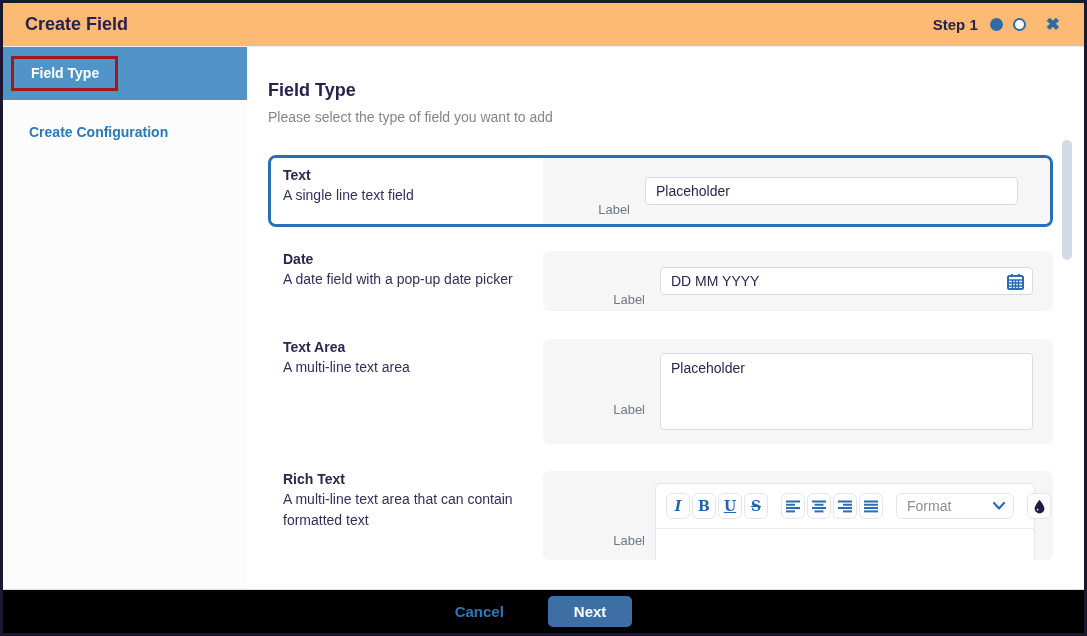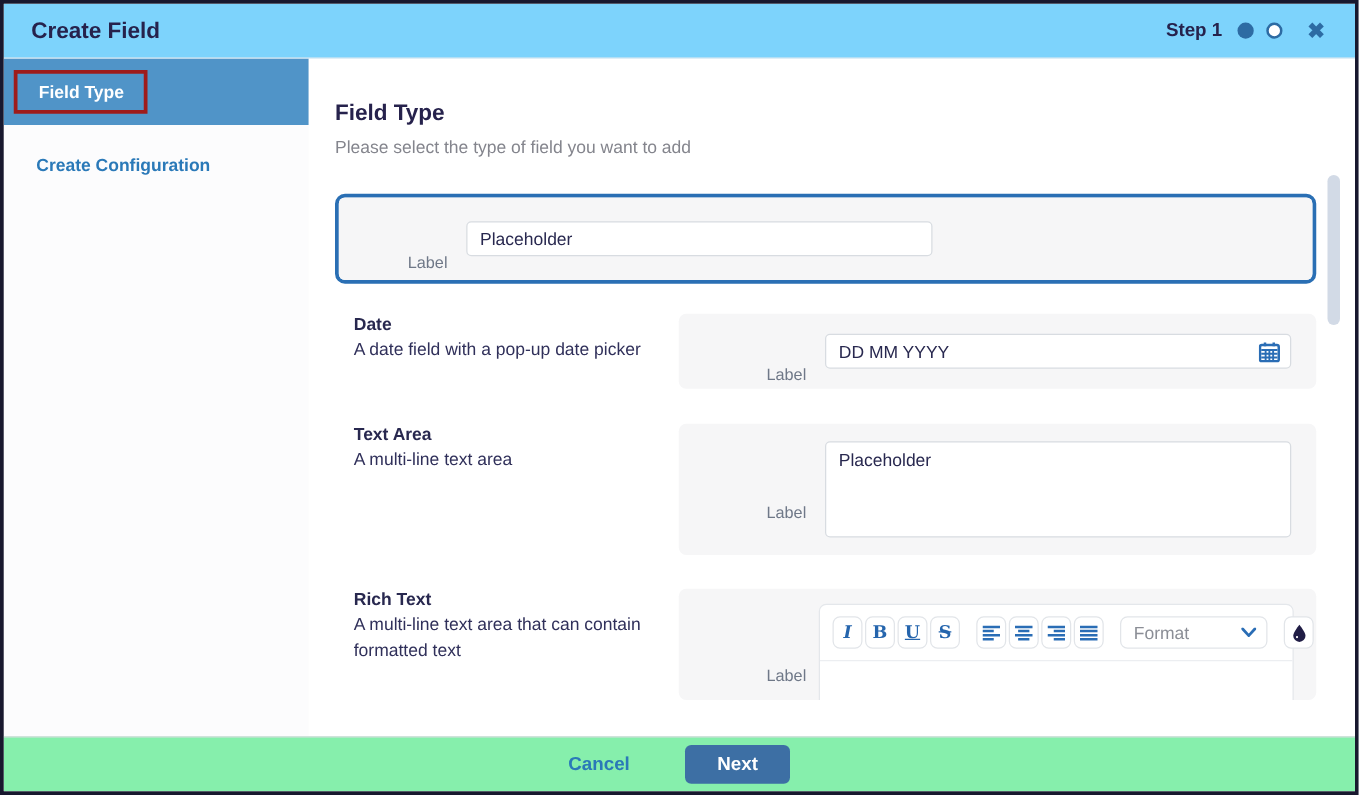--- a/index.html
+++ b/index.html
@@ -10,21 +10,21 @@
     position: relative;
     width: 1087px; height: 636px;
     border: 3px solid #18182e;
     background: #ffffff;
     overflow: hidden;
   }
 
   
   .header {
     position: absolute; top:0; left:0; right:0; height:44px;
-    background:#7dd3fc; border-bottom:1px solid #e8ebef;
+    background:#fdba74; border-bottom:1px solid #e8ebef;
     display:flex; align-items:center;
   }
   .header-title {
     padding-left:22px; font-size:18px; font-weight:bold; color:#26224c;
   }
   .header-right {
     margin-left:auto; padding-right:24px;
     display:flex; align-items:center; gap:10px;
   }
   .step-label { font-size:15px; font-weight:bold; color:#26224c; margin-right:2px; }
@@ -138,21 +138,21 @@
 
   
   .scroll-thumb {
     position:absolute; right:12px; top:93px; width:10px; height:120px;
     background:#d2dae6; border-radius:5px; cursor:pointer;
   }
 
   
   .footer {
     position:absolute; left:0; right:0; bottom:0; height:44px;
-    background:#86efac; border-top:1px solid #dbdee2;
+    background:#000000; border-top:1px solid #dbdee2;
     display:flex; align-items:center; justify-content:center; gap:44px;
   }
   .cancel-link { font-size:15px; font-weight:bold; color:#2a79b8; cursor:pointer; }
   .next-btn {
     background:#3d6fa4; color:#fff; font-size:15px; font-weight:bold;
     border:none; border-radius:5px; padding:7px 26px; cursor:pointer;
     font-family:"Liberation Sans", sans-serif;
   }
 </style>
 </head>
@@ -179,20 +179,24 @@
         </span>
       </div>
       <div class="sidebar-item-config">Create Configuration</div>
     </div>
 
     <div class="main">
       <div class="main-heading">Field Type</div>
       <div class="main-subheading">Please select the type of field you want to add</div>
 
       <div class="card-selected">
+        <div class="card-left">
+          <div class="opt-title">Text</div>
+          <div class="opt-desc">A single line text field</div>
+        </div>
         <div class="card-right">
           <div class="field-label">Label</div>
           <div class="text-input">Placeholder</div>
         </div>
       </div>
 
       <div class="left-col row-date-left">
         <div class="opt-title">Date</div>
         <div class="opt-desc">A date field with a pop-up date picker</div>
       </div>

